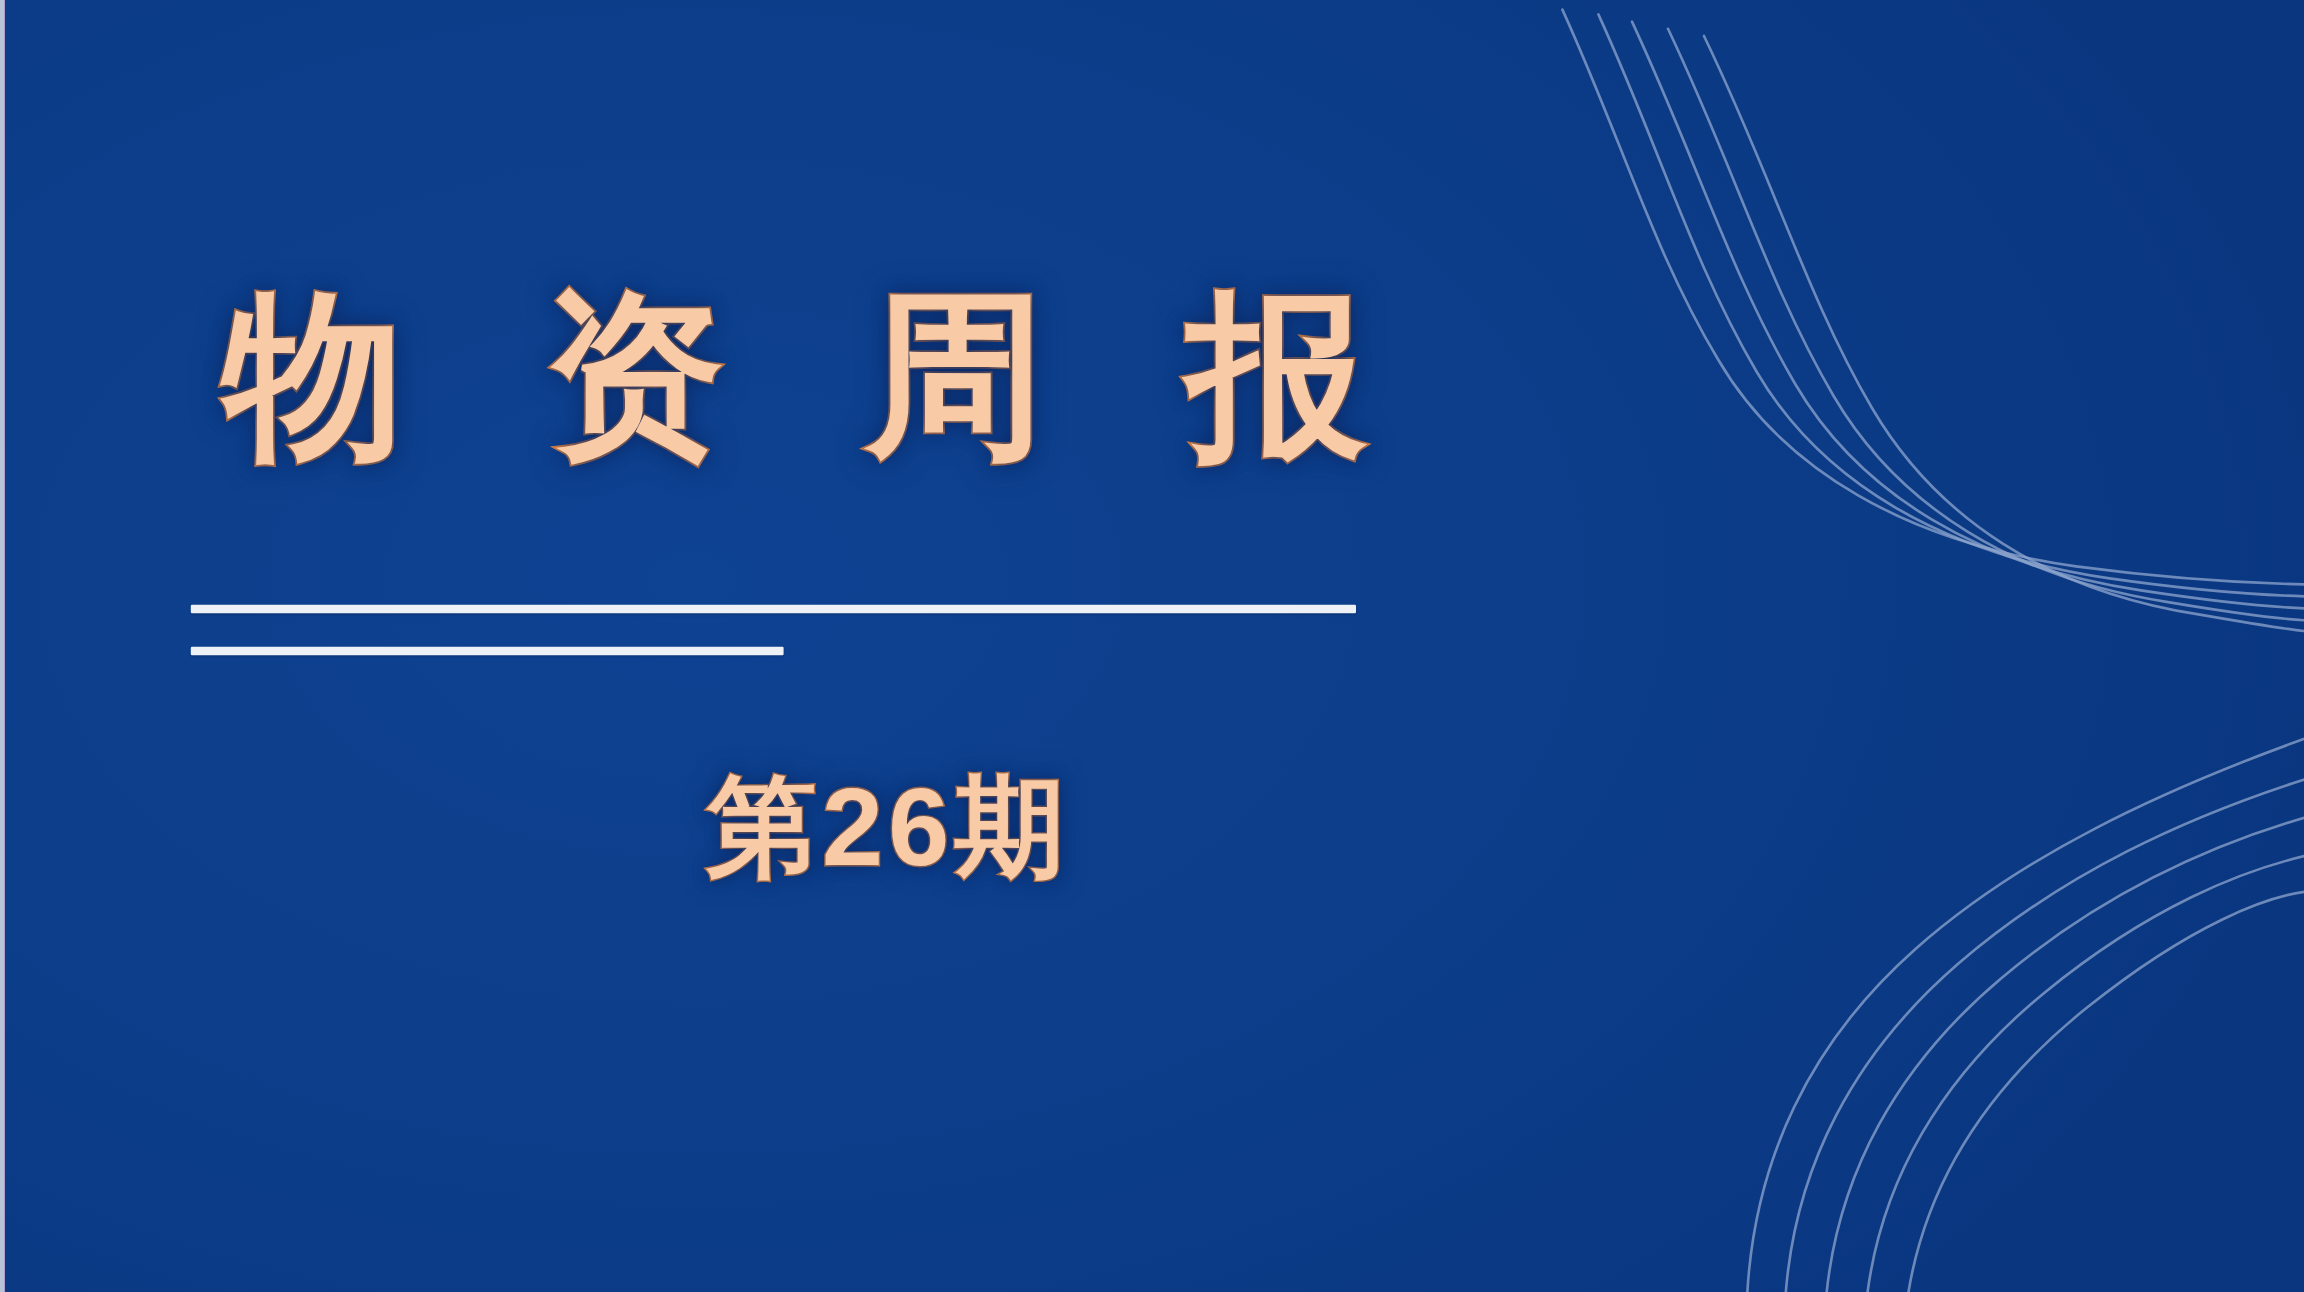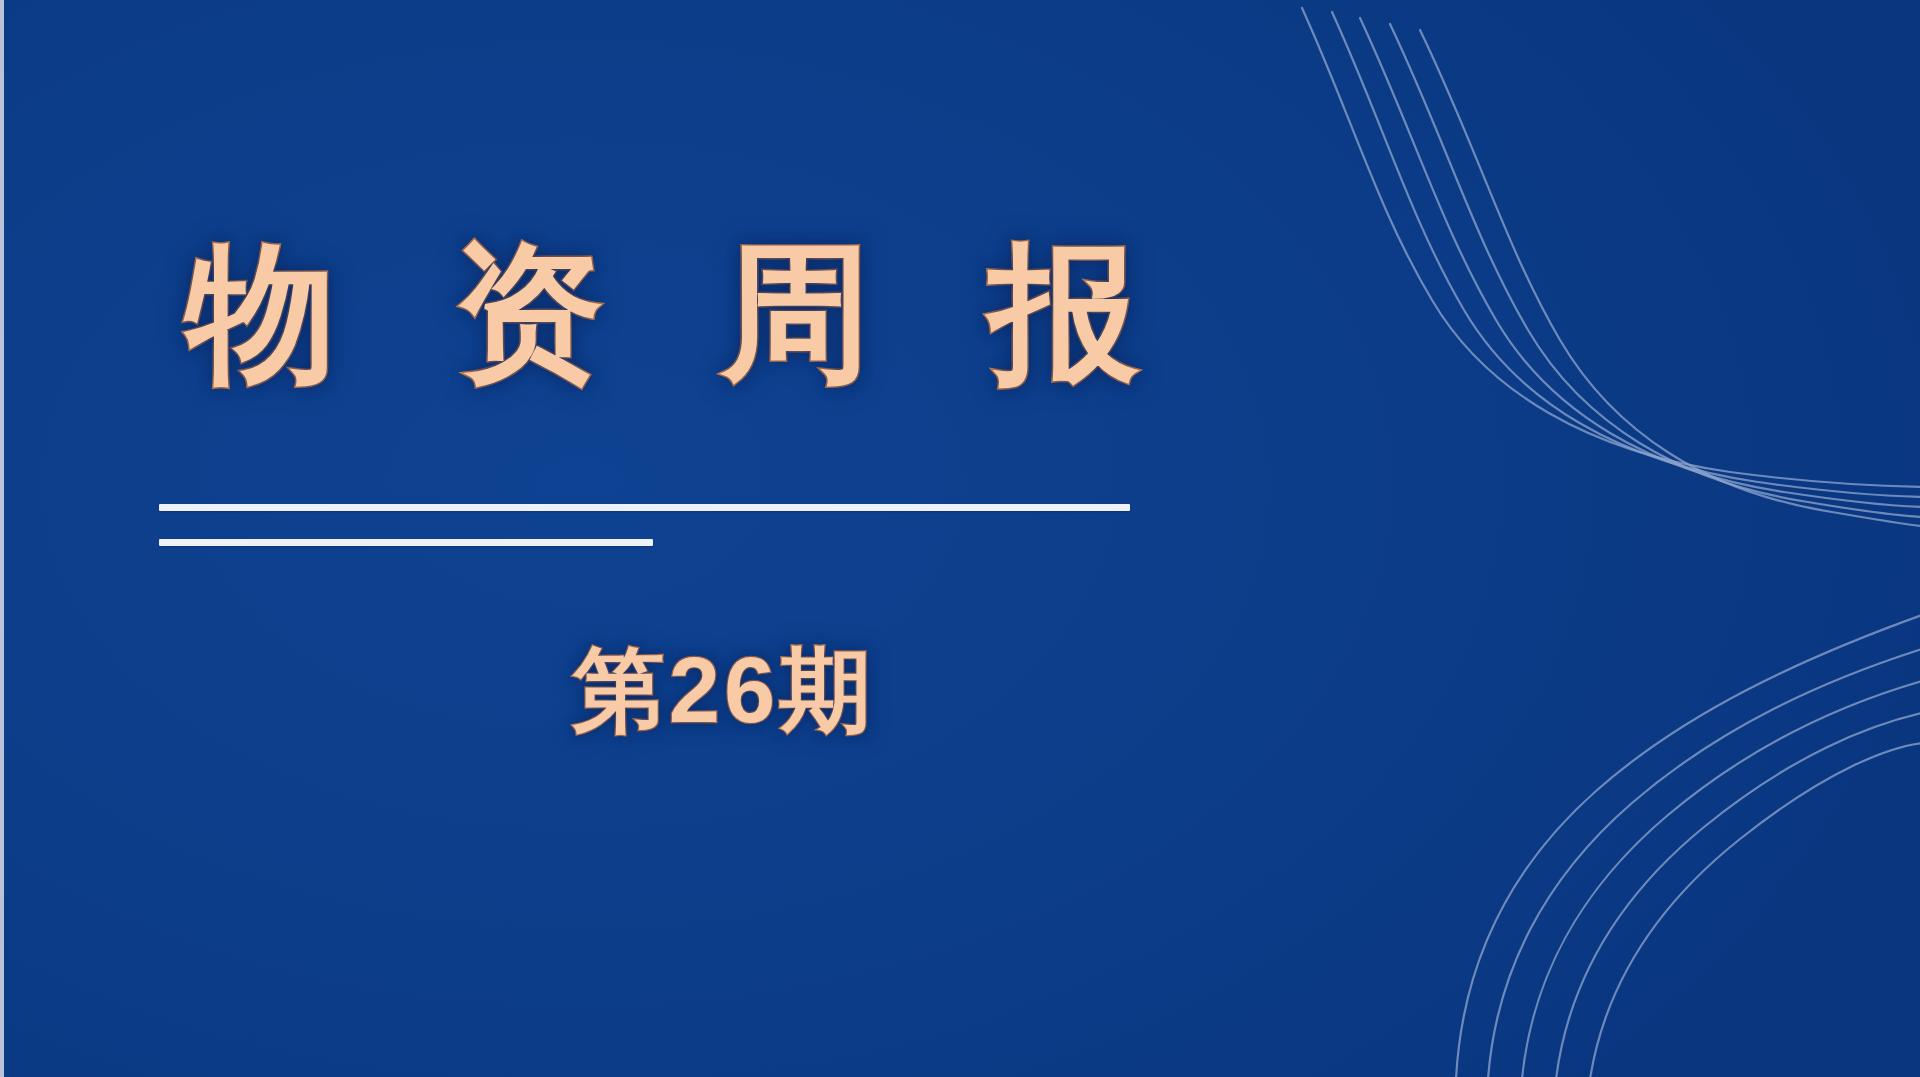--- a/index.html
+++ b/index.html
@@ -75,21 +75,21 @@
     height: 7px;
     background: #eef2f7;
     border-radius: 1px;
     box-shadow: 0 1px 2px rgba(0,0,0,0.18);
   }
   .rule-long { width: 971px; margin-left: 5px; }
   .rule-short { width: 494px; margin-left: 5px; margin-top: 28px; }
 
   .subtitle {
     position: absolute;
-    left: 142px;
+    left: 158px;
     top: 638px;
     width: 1100px;
     text-align: center;
     margin: 0;
     font-size: 92px;
     line-height: 1.15;
     font-weight: 700;
     letter-spacing: 4px;
     color: #f8cba6;
     -webkit-text-stroke: 2.4px #e8853c;

